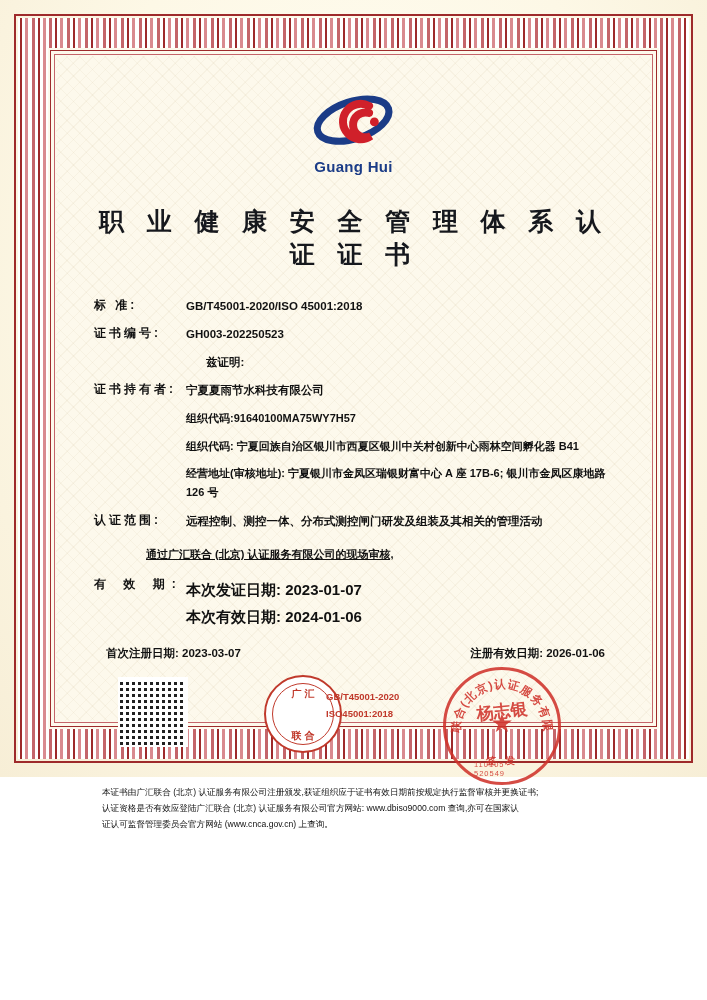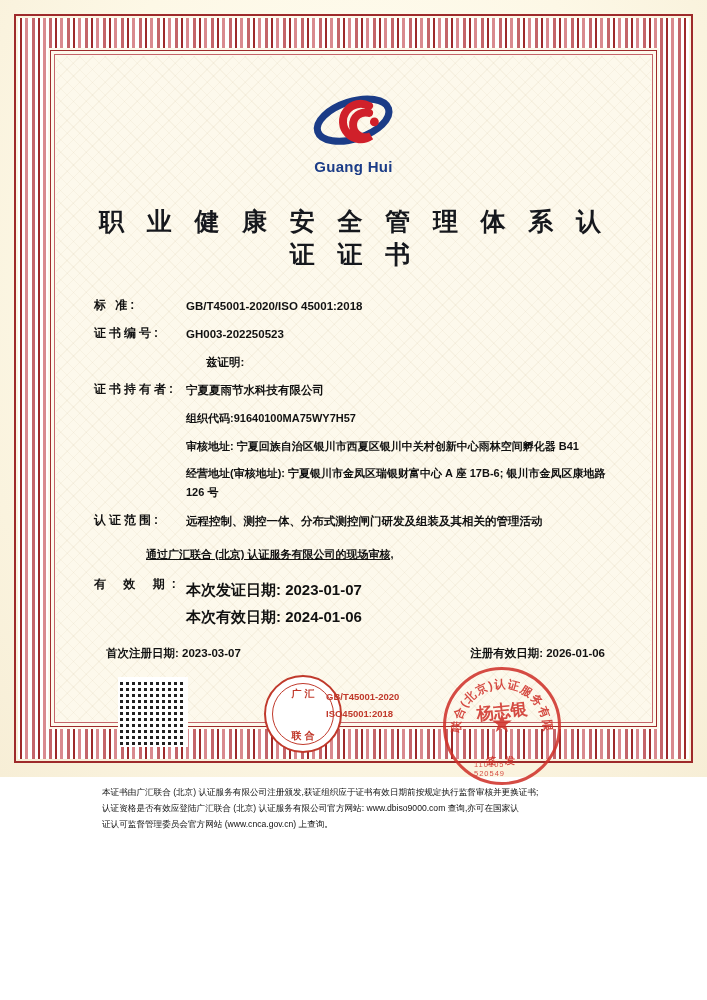--- a/index.html
+++ b/index.html
@@ -245,21 +245,21 @@
         <div class="val">宁夏夏雨节水科技有限公司</div>
       </div>
 
       <div class="row">
         <div class="lbl"></div>
         <div class="val sub">组织代码:91640100MA75WY7H57</div>
       </div>
 
       <div class="row">
         <div class="lbl"></div>
-        <div class="val sub">审核地址: 宁夏回族自治区银川市西夏区银川中关村创新中心雨林空间孵化器 B41</div>
+        <div class="val sub">组织代码: 宁夏回族自治区银川市西夏区银川中关村创新中心雨林空间孵化器 B41</div>
       </div>
 
       <div class="row">
         <div class="lbl"></div>
         <div class="val sub">经营地址(审核地址): 宁夏银川市金凤区瑞银财富中心 A 座 17B-6; 银川市金凤区康地路 126 号</div>
       </div>
 
       <div class="row" style="margin-top:10px">
         <div class="lbl">认证范围:</div>
         <div class="val">远程控制、测控一体、分布式测控闸门研发及组装及其相关的管理活动</div>

